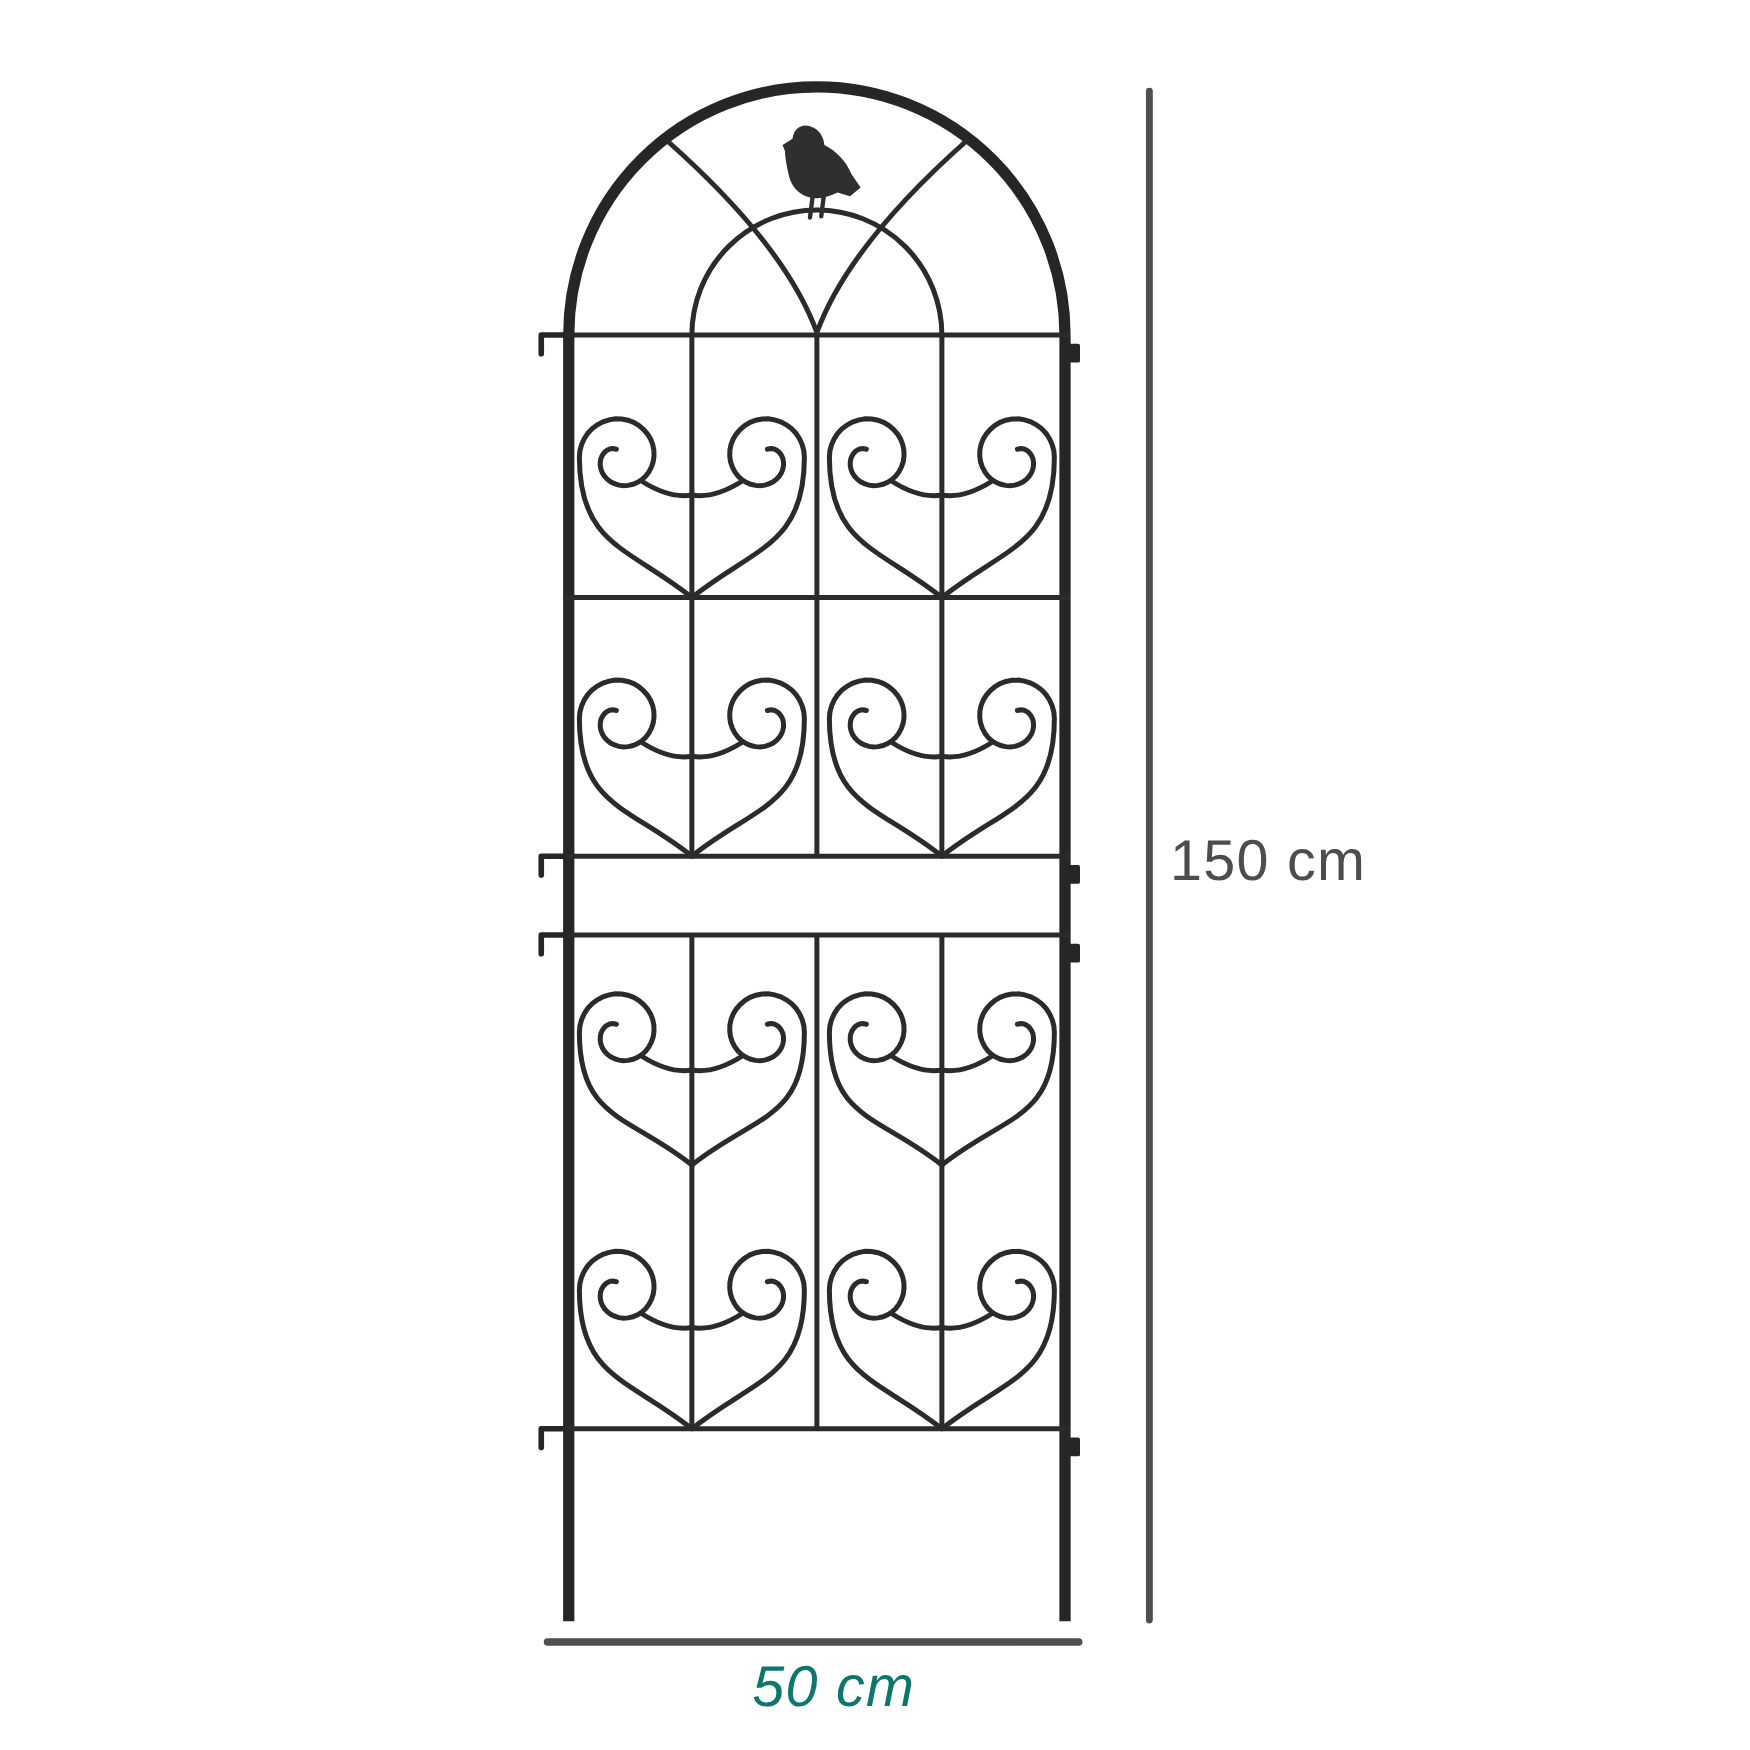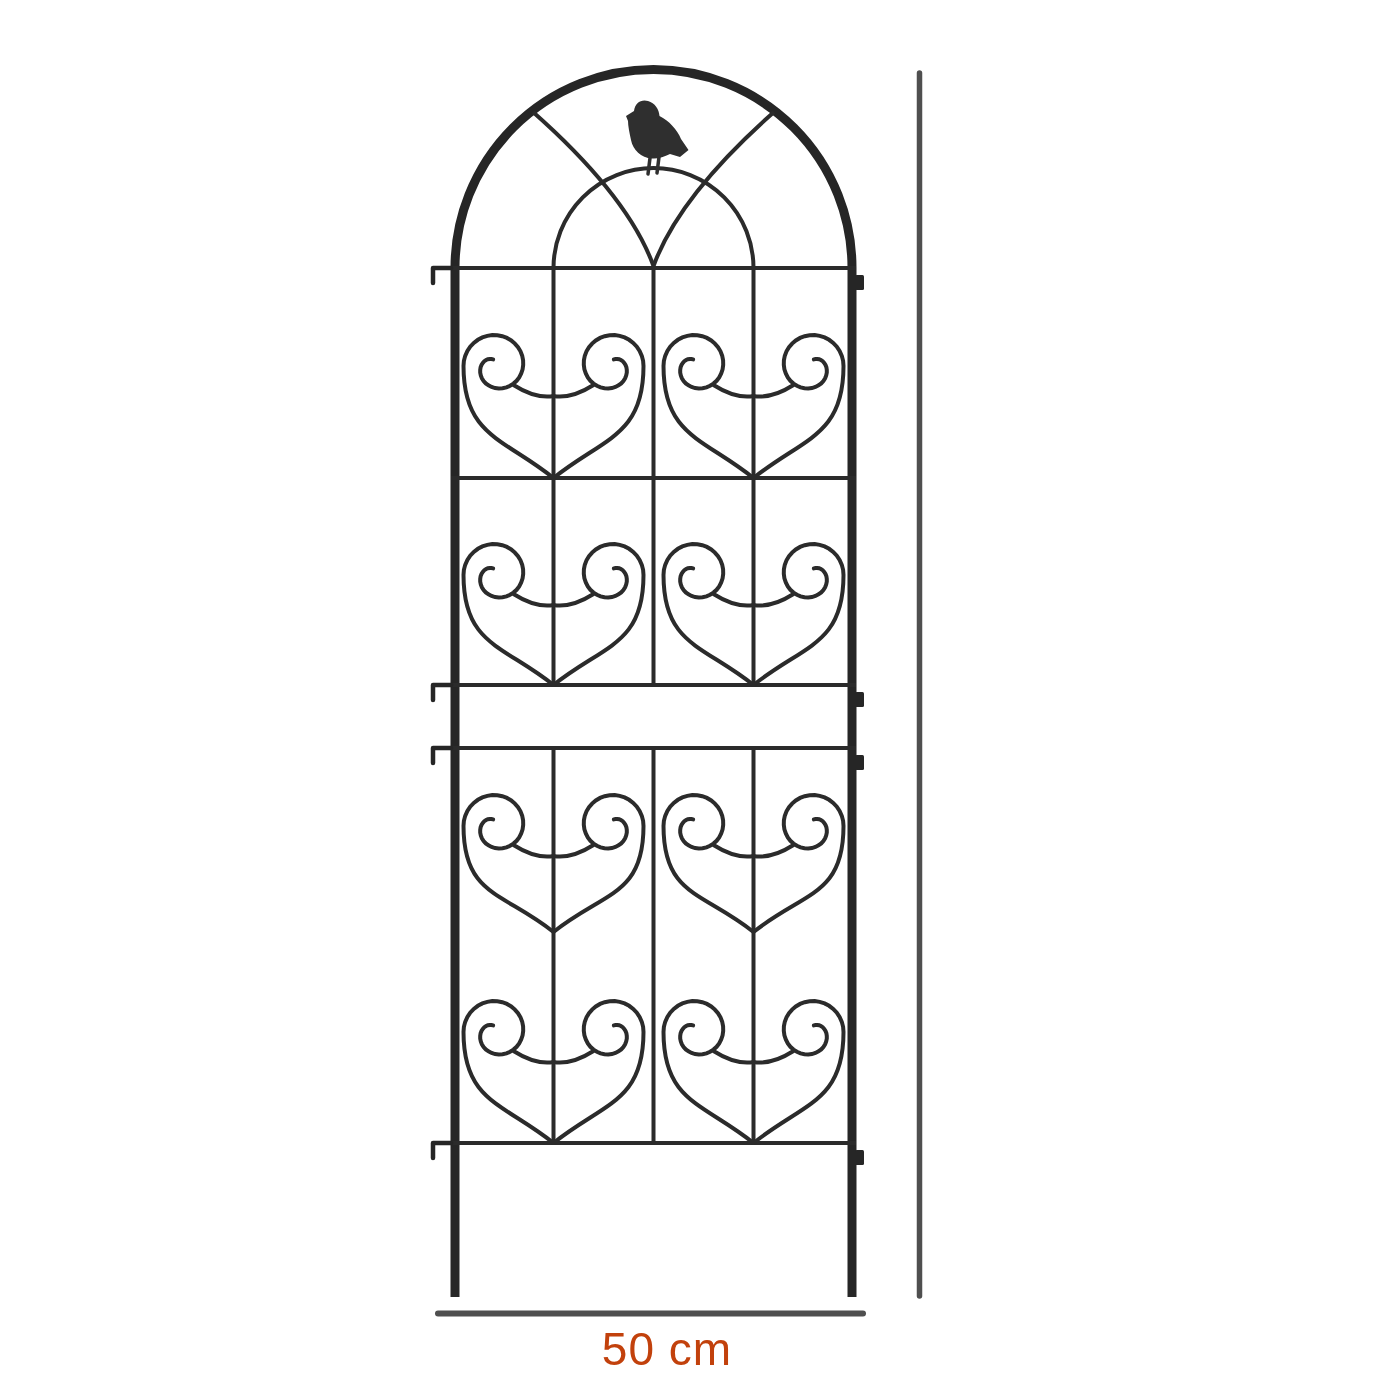--- a/index.html
+++ b/index.html
@@ -60,14 +60,15 @@
       </g>
       <g>
         <path d="M626 116 L634 111 C635 103 641 99 648 101 C655 103 659 109 659.5 116 C669 121 677 129 681 139 L688.5 150 L680 157 L670 154 C664 157 658 159 652 158.5 C641 158 633 150 631 140 C629.5 133 628 126 628 121 Z" fill="#2f2f2f" stroke="none"></path>
         <path d="M650 158 L648 174 M659 157 L657 173" fill="none" stroke="#2f2f2f" stroke-width="3.5" stroke-linecap="round"></path>
       </g>
       <g>
         <path d="M919.5 73 L919.5 1296" stroke="#4f4f4f" stroke-width="5.5" stroke-linecap="round" fill="none"></path>
         <path d="M438 1313.5 L863 1313.5" stroke="#4f4f4f" stroke-width="6" stroke-linecap="round" fill="none"></path>
       </g>
     </svg>
-  <div class="dim-label" id="width-label" style="color: #c2410c;">50 cm</div>
+  <div class="dim-label" id="height-label" style="color: rgb(77, 77, 77);">150 cm</div>
+  <div class="dim-label" id="width-label" style="color: #0f766e; font-style: italic;">50 cm</div>
 </div>
 
 </body></html>

